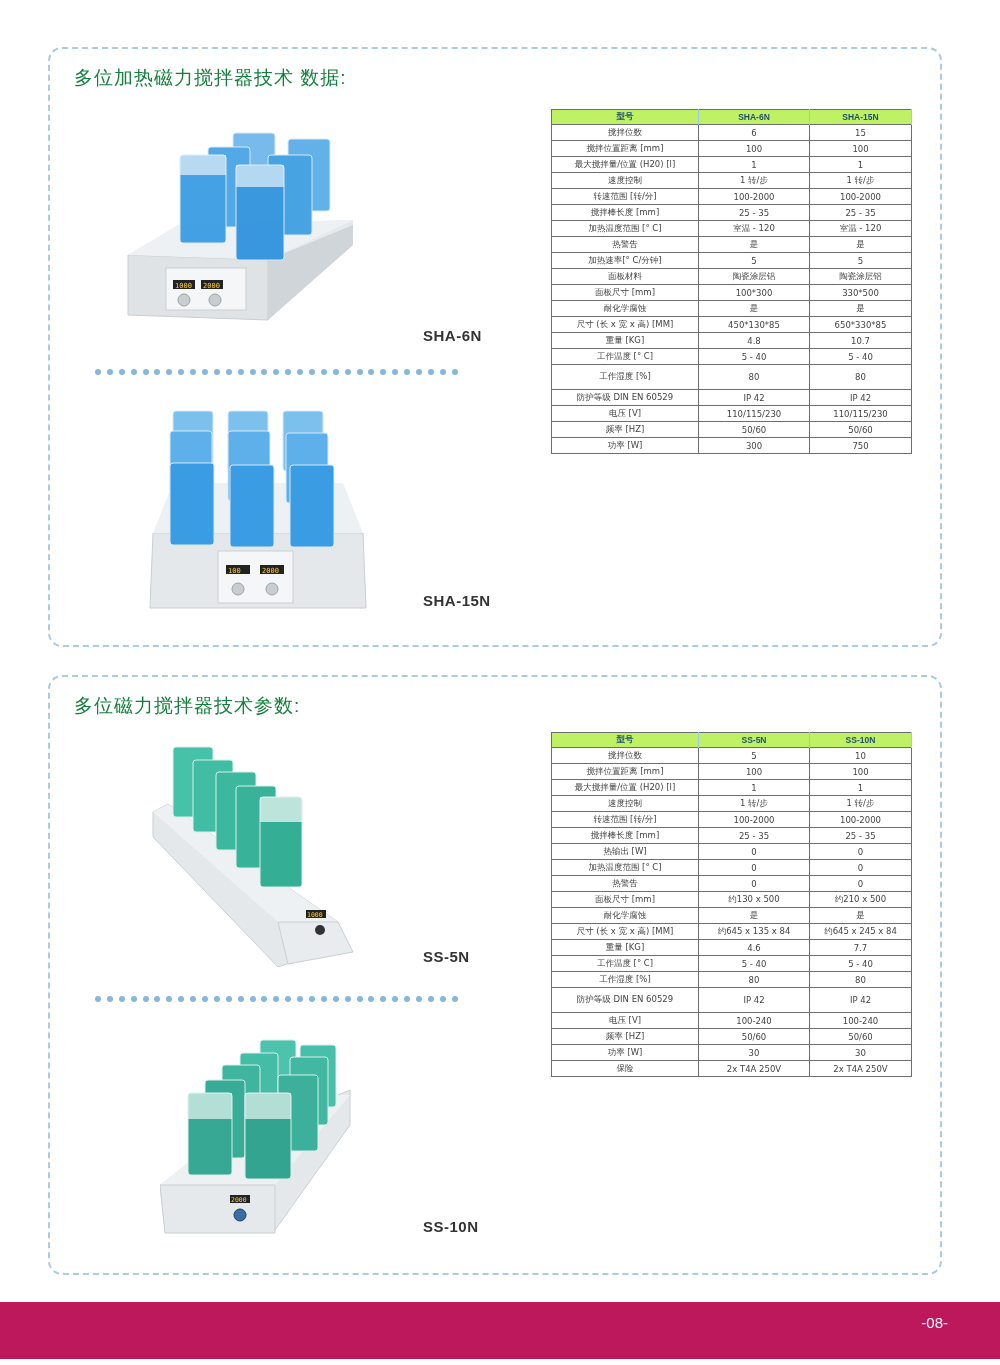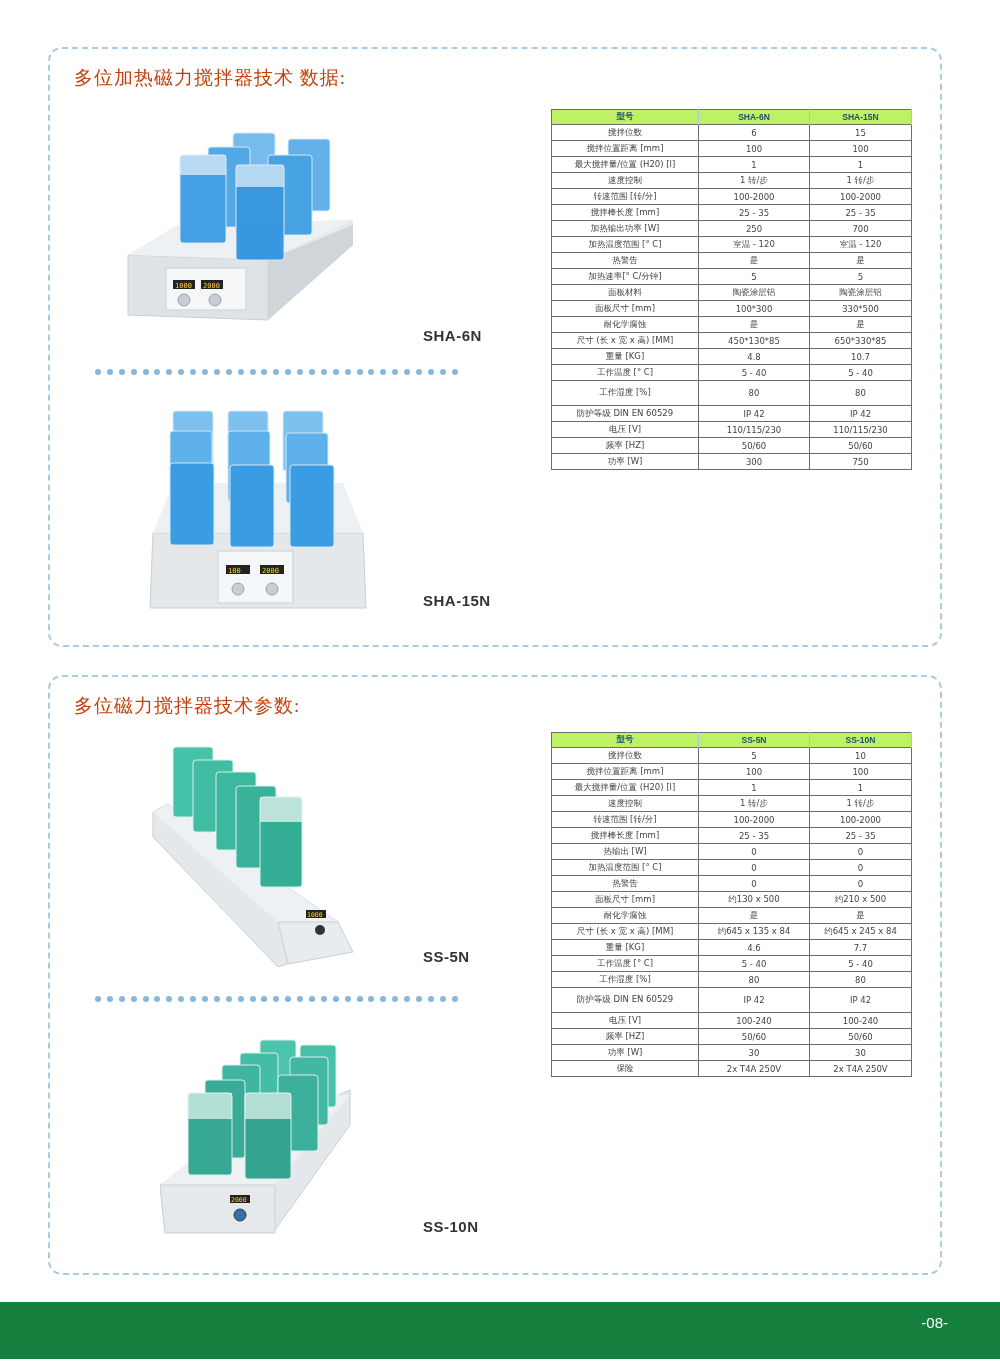--- a/index.html
+++ b/index.html
@@ -15,22 +15,22 @@
     }
     .panel-1 { top: 47px; height: 600px; }
     .panel-2 { top: 675px; height: 600px; }
 
     .panel-title {
       position: absolute;
       left: 24px;
       top: 16px;
       font-size: 19px;
       letter-spacing: 1px;
-      color: #c2410c;
-      font-family: Liberation Serif, serif;
+      color: #15803d;
+      font-family: Liberation Sans, sans-serif;
       text-align: center;
     }
 
     .product-img {
       position: absolute;
     }
     .model-label {
       position: absolute;
       font-family: "Liberation Sans", sans-serif;
       font-weight: bold;
@@ -77,21 +77,21 @@
     }
     table.spec td.tall { height: 25px; }
     table.spec { border: 1px solid #6d6d6d; }
 
     .footer {
       position: absolute;
       left: 0;
       top: 1302px;
       width: 1000px;
       height: 57px;
-      background: #15803d;
+      background: #be185d;
     }
     .page-num {
       position: absolute;
       right: 52px;
       top: 12px;
       color: #ffffff;
       font-size: 15px;
       font-family: "Liberation Sans", sans-serif;
     }
   </style>
@@ -226,25 +226,20 @@
         <td>转速范围 [转/分]</td>
         <td>100-2000</td>
         <td>100-2000</td>
       </tr>
     <tr>
         <td>搅拌棒长度 [mm]</td>
         <td>25 - 35</td>
         <td>25 - 35</td>
       </tr>
     <tr>
-        <td>加热输出功率 [W]</td>
-        <td>250</td>
-        <td>700</td>
-      </tr>
-    <tr>
         <td>加热温度范围 [° C]</td>
         <td>室温 - 120</td>
         <td>室温 - 120</td>
       </tr>
     <tr>
         <td>热警告</td>
         <td>是</td>
         <td>是</td>
       </tr>
     <tr>

